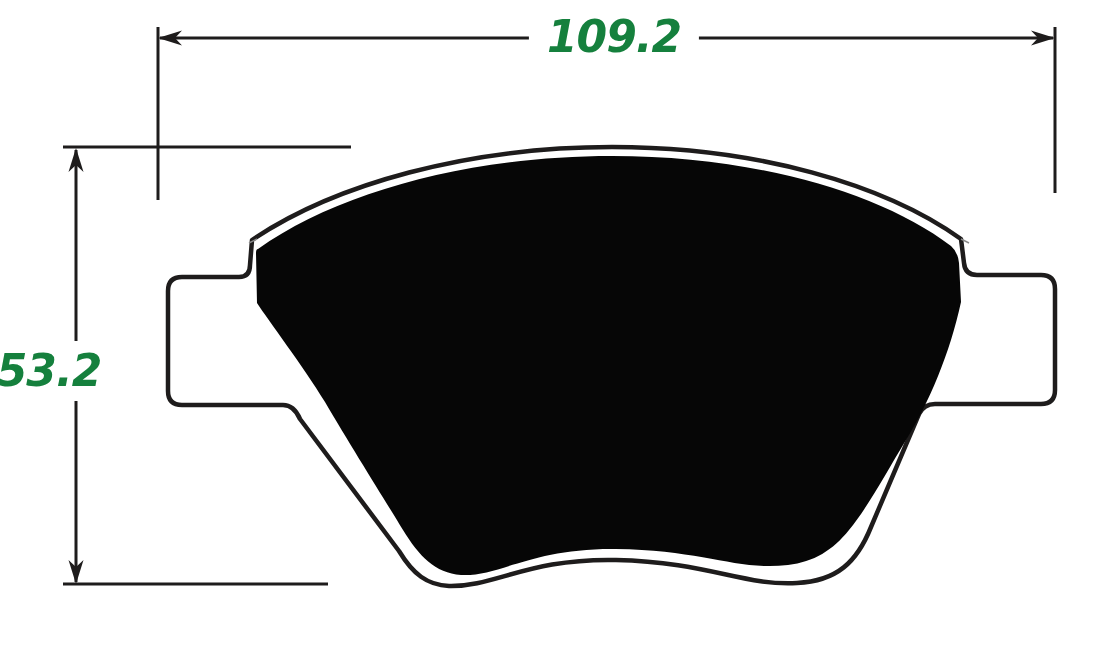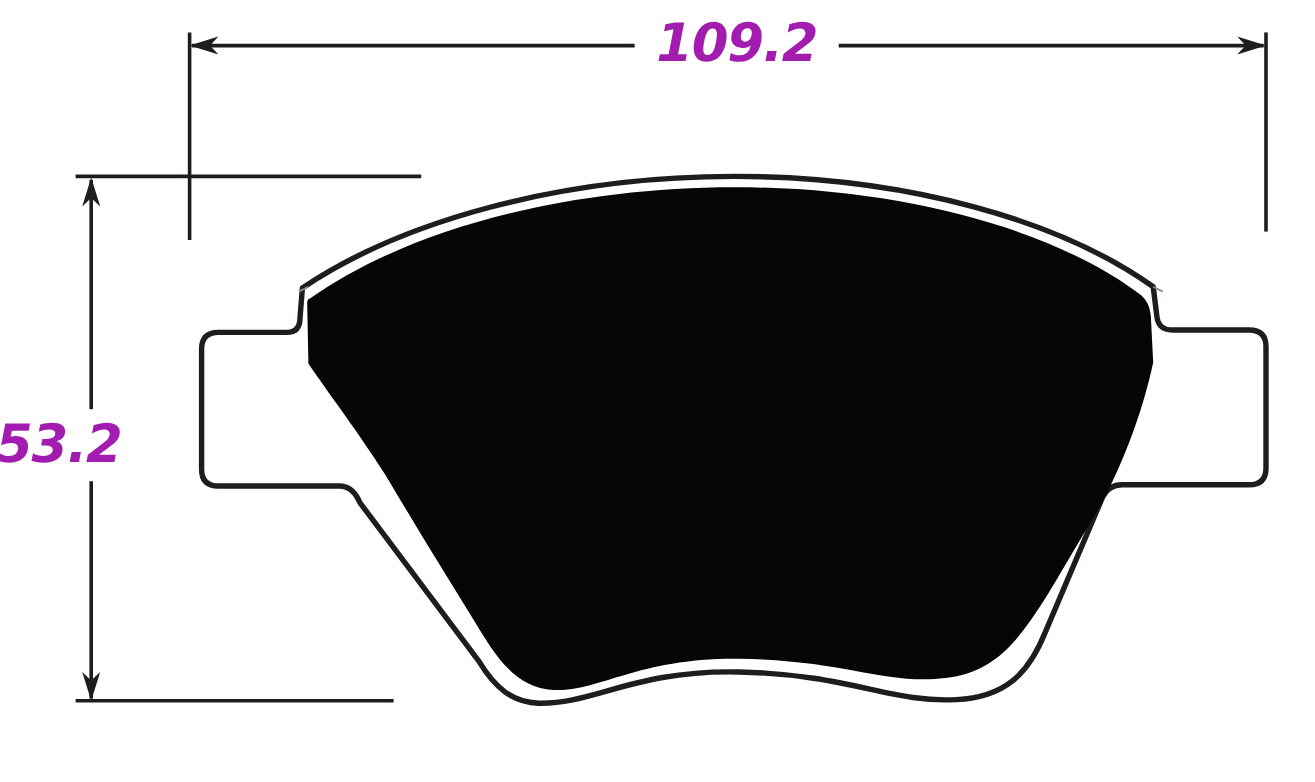--- a/index.html
+++ b/index.html
@@ -42,21 +42,21 @@
   }
   .arrow { fill: #1e1c1c; stroke: none; }
   .dim-label {
     position: absolute;
     transform: translate(-50%, -50%);
     font-family: "DejaVu Sans", "Liberation Sans", sans-serif;
     font-weight: bold;
     font-style: italic;
     font-size: 44px;
     letter-spacing: -1px;
-    color: #a21caf;
+    color: #15803d;
     background: #ffffff;
     line-height: 1;
     white-space: nowrap;
   }
   .dim-label.width { left: 614px; top: 37px; padding: 2px 18px; }
   .dim-label.height { left: 49px; top: 371px; padding: 8px 8px; }
 </style>
 </head>
 <body>
 

